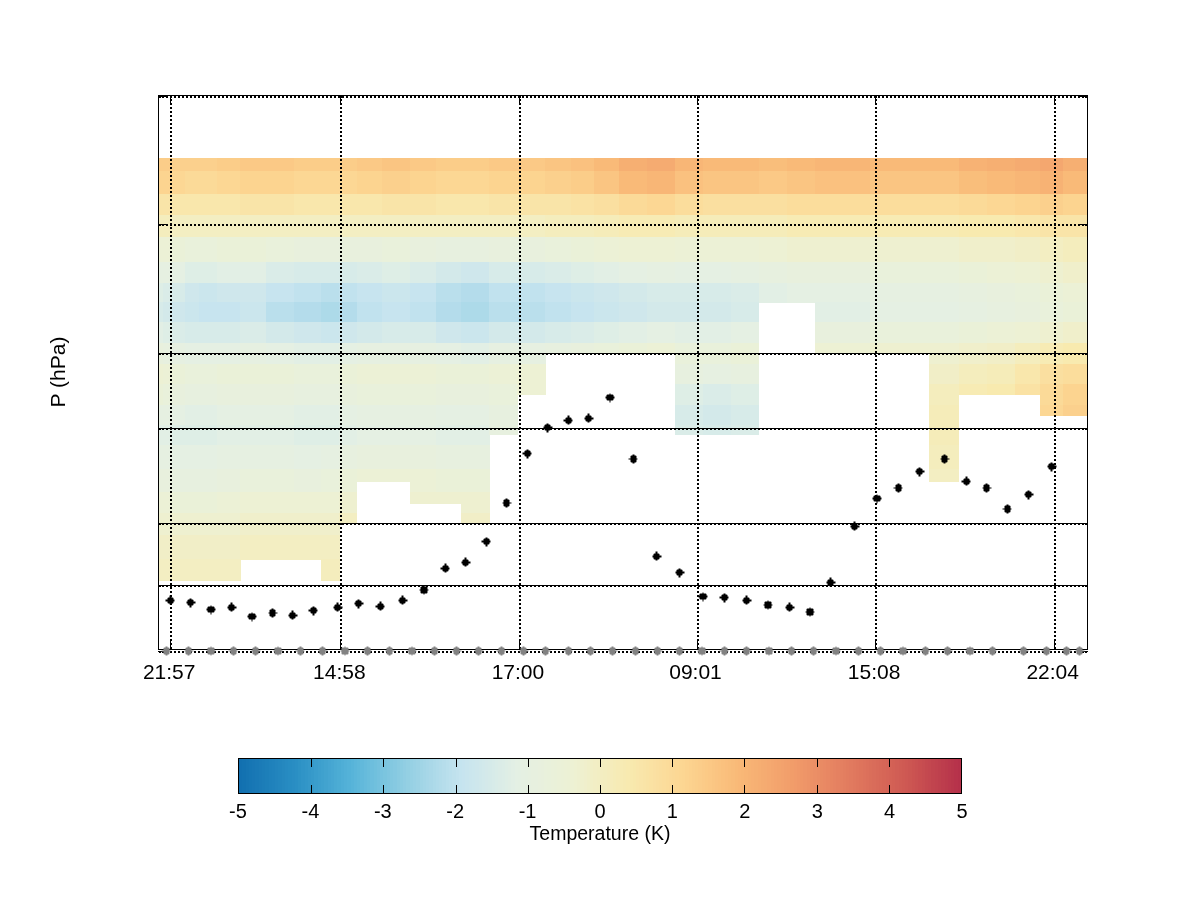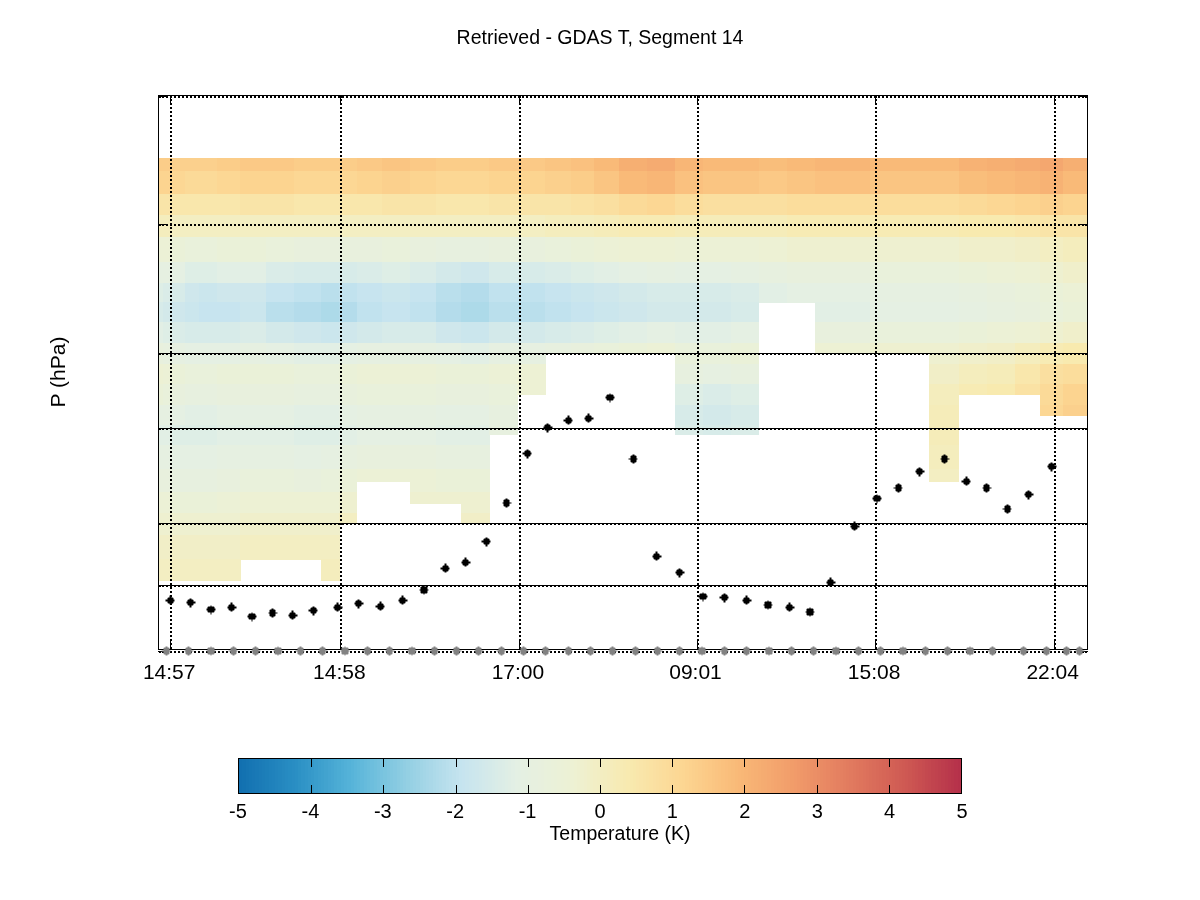--- a/index.html
+++ b/index.html
@@ -42,29 +42,28 @@
   
   #cbar-wrap{position:absolute;left:238px;top:758px;width:724px;height:36px;}
   #cbar{position:absolute;left:0;top:0;width:100%;height:100%;
         border:1.6px solid #000;box-sizing:border-box;overflow:hidden;}
   .cseg{position:absolute;top:0;height:100%;}
   .ctick{position:absolute;width:0;border-left:1.5px solid #000;}
   .ctick.t{top:0;height:8px;}
   .ctick.b{bottom:0;height:8px;}
   .clab{position:absolute;top:800px;font-size:20px;transform:translateX(-50%);}
   #cbar-title{position:absolute;left:600px;top:822px;font-size:19.5px;
-              transform:translateX(-50%);white-space:nowrap;margin-left:20px;}
+              transform:translateX(-50%);white-space:nowrap;}
 </style>
 </head>
 <body>
 
 <div id="root">
 
   <div class="title-block">
-    <div class="title-line2">Retrieved - GDAS T, Segment 14</div>
   </div>
 
   <div id="yaxis-title">P (hPa)</div>
   <div id="ylabels"></div>
 
   <div id="plot">
     <div id="cells">
         <div class="cell" style="left: 0px; top: 62.34px; width: 4.32px; height: 12.97px; background: rgb(251, 205, 137);"></div>
         <div class="cell" style="left: 0px; top: 74.71px; width: 4.32px; height: 23.88px; background: rgb(252, 212, 144);"></div>
         <div class="cell" style="left: 0px; top: 97.98px; width: 4.32px; height: 21.27px; background: rgb(249, 228, 168);"></div>
@@ -1317,21 +1316,21 @@
         <div class="ctick t" style="left: 70%;"></div>
         <div class="ctick b" style="left: 70%;"></div>
         <div class="ctick t" style="left: 80%;"></div>
         <div class="ctick b" style="left: 80%;"></div>
         <div class="ctick t" style="left: 90%;"></div>
         <div class="ctick b" style="left: 90%;"></div>
       </div>
   </div>
   <div id="cbar-title">Temperature (K)</div>
 
-<div class="xlab" style="left: 169.16px;">14:57</div>
+<div class="xlab" style="left: 169.16px;">21:57</div>
     <div class="xlab" style="left: 339.35px;">14:58</div>
     <div class="xlab" style="left: 517.91px;">17:00</div>
     <div class="xlab" style="left: 695.54px;">09:01</div>
     <div class="xlab" style="left: 874.1px;">15:08</div>
     <div class="xlab" style="left: 1052.66px;">22:04</div>
     <div class="clab" style="left: 238px;">-5</div>
     <div class="clab" style="left: 310.4px;">-4</div>
     <div class="clab" style="left: 382.8px;">-3</div>
     <div class="clab" style="left: 455.2px;">-2</div>
     <div class="clab" style="left: 527.6px;">-1</div>

